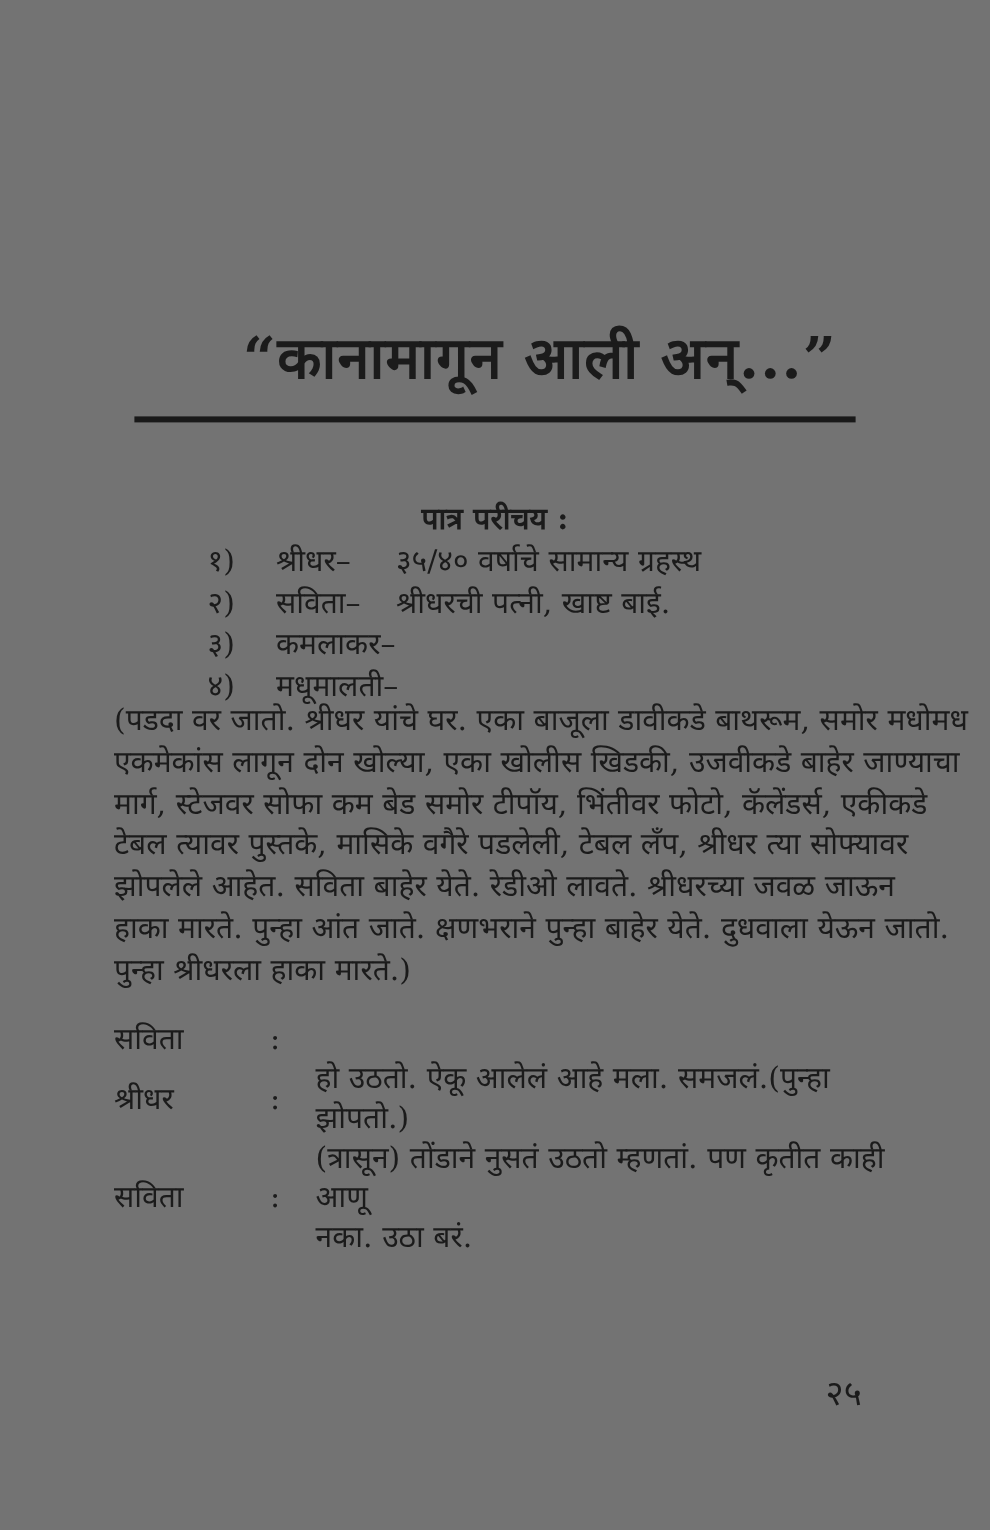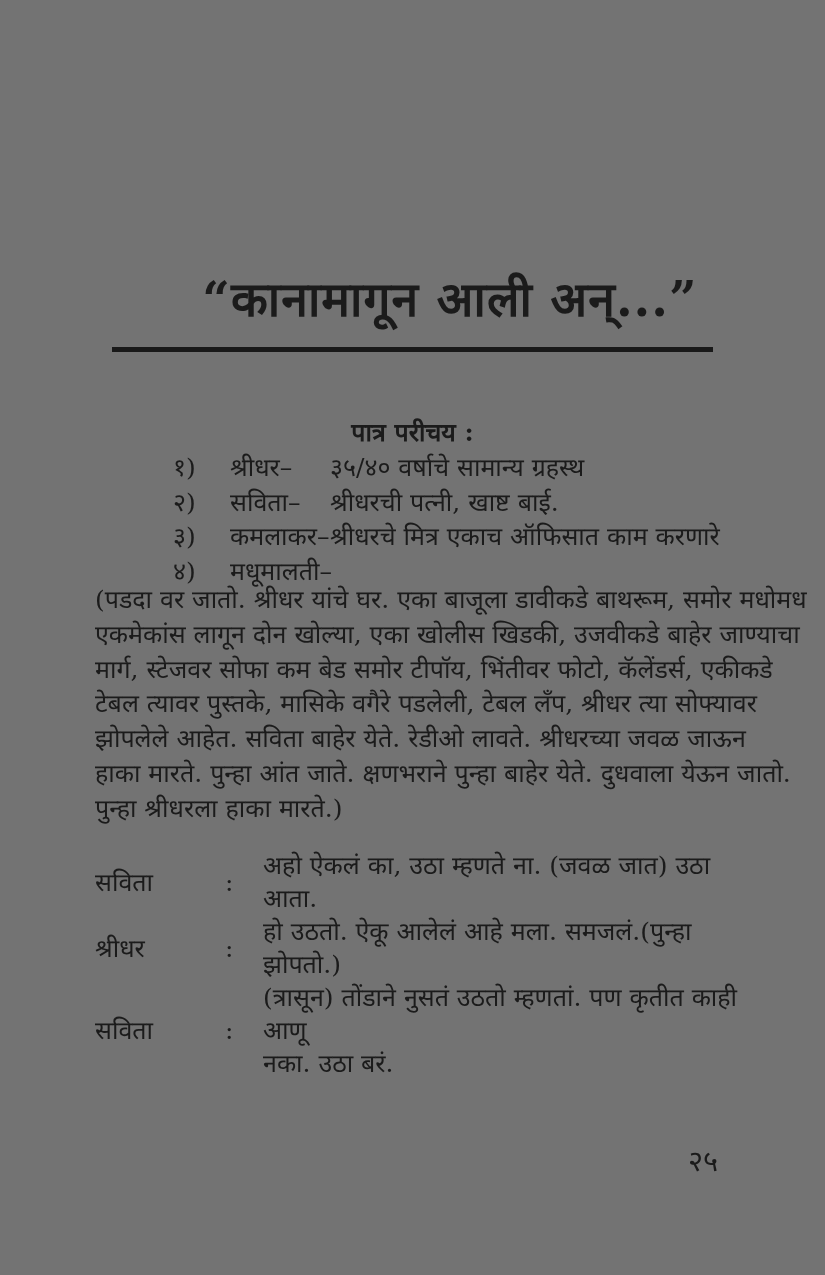--- a/index.html
+++ b/index.html
@@ -120,21 +120,20 @@
       <span class="cast-desc">३५/४० वर्षाचे सामान्य ग्रहस्थ</span>
     </div>
     <div class="cast-row">
       <span class="cast-num">२)</span>
       <span class="cast-name">सविता–</span>
       <span class="cast-desc">श्रीधरची पत्नी, खाष्ट बाई.</span>
     </div>
     <div class="cast-row">
       <span class="cast-num">३)</span>
       <span class="cast-name">कमलाकर–</span>
-      <span class="cast-desc">श्रीधरचे मित्र एकाच ऑफिसात काम करणारे</span>
     </div>
     <div class="cast-row">
       <span class="cast-num">४)</span>
       <span class="cast-name">मधूमालती–</span>
     </div>
   </div>
 
   <div class="stage-direction">
     <div class="sd-line">(पडदा वर जातो. श्रीधर यांचे घर. एका बाजूला डावीकडे बाथरूम, समोर मधोमध</div>
     <div class="sd-line">एकमेकांस लागून दोन खोल्या, एका खोलीस खिडकी, उजवीकडे बाहेर जाण्याचा</div>
@@ -144,21 +143,20 @@
     <div class="sd-line">हाका मारते. पुन्हा आंत जाते. क्षणभराने पुन्हा बाहेर येते. दुधवाला येऊन जातो.</div>
     <div class="sd-line last">पुन्हा श्रीधरला हाका मारते.)</div>
   </div>
 
   <div class="dialogue">
 
     <div class="speech">
       <span class="speaker">सविता</span>
       <span class="colon">:</span>
       <div class="speech-lines">
-        <div>अहो ऐकलं का, उठा म्हणते ना. (जवळ जात) उठा आता.</div>
       </div>
     </div>
 
     <div class="speech">
       <span class="speaker">श्रीधर</span>
       <span class="colon">:</span>
       <div class="speech-lines">
         <div>हो उठतो. ऐकू आलेलं आहे मला. समजलं.(पुन्हा झोपतो.)</div>
       </div>
     </div>

